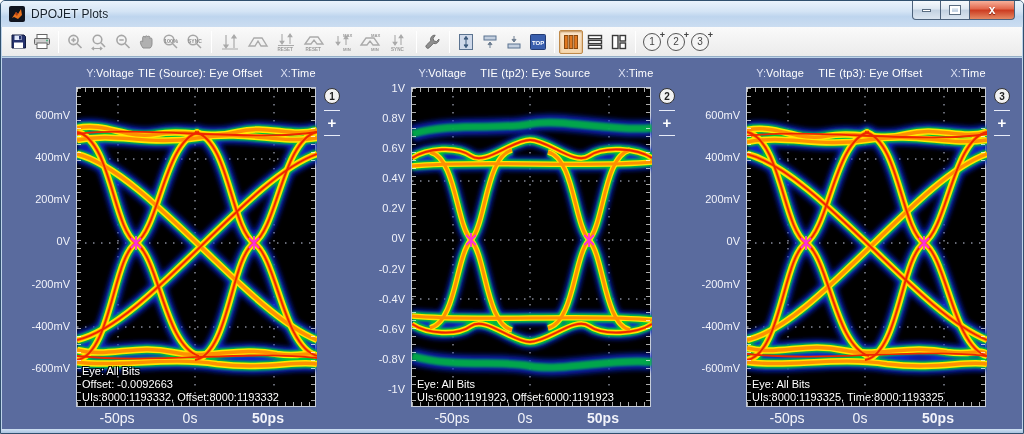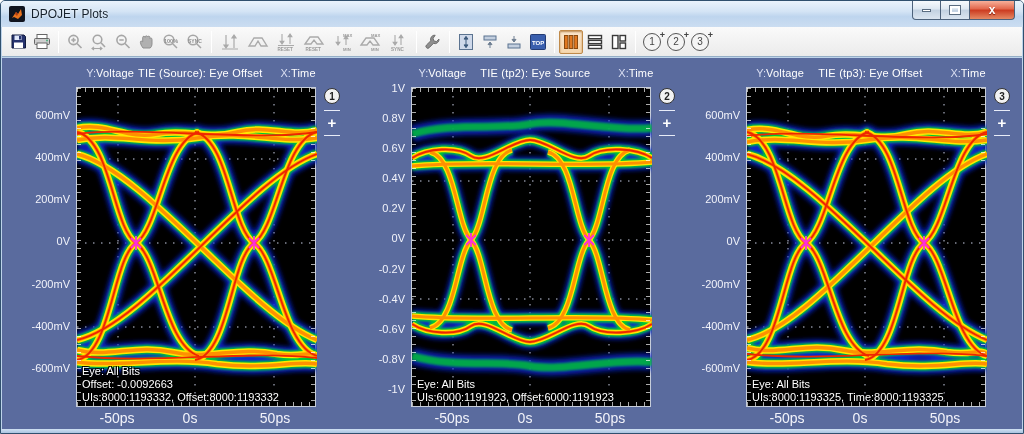--- a/index.html
+++ b/index.html
@@ -62,21 +62,21 @@
      background:repeating-linear-gradient(180deg,rgba(255,255,255,.8) 0 1px,transparent 1px 8px); }
   .tickstrip.r { right:0; top:0; bottom:0; width:4px;
      background:repeating-linear-gradient(180deg,rgba(255,255,255,.8) 0 1px,transparent 1px 8px); }
   .annos { position:absolute; left:5px; bottom:3px; display:flex; flex-direction:column; gap:1px;
     font-size:11px; color:#ffffff; text-shadow:1px 1px 0 #000,-1px -1px 0 #000,1px -1px 0 #000,-1px 1px 0 #000; }
   .y-axis { position:absolute; left:-58px; width:52px; display:flex; flex-direction:column;
     justify-content:space-between; align-items:flex-end; font-size:11px; color:#f2f3fa; }
   .y-axis span { line-height:13px; }
   .x-axis { position:absolute; left:0; top:352px; width:240px; height:14px; font-size:14px; color:#f2f3fa; }
   .x-axis span { position:absolute; transform:translateX(-50%); }
-  .x-axis span:nth-child(1){ left:41px; } .x-axis span:nth-child(2){ left:106px;margin-left:8px; } .x-axis span:nth-child(3){ left:199px; }
+  .x-axis span:nth-child(1){ left:41px; } .x-axis span:nth-child(2){ left:106px;margin-left:8px; } .x-axis span:nth-child(3){ left:192px;font-weight:bold; }
   .badge-stack { position:absolute; left:246px; top:30px; width:20px; display:flex; flex-direction:column; align-items:center; }
   .badge { width:16px; height:16px; border-radius:50%; background:#f2f2f2; border:1px solid #333;
     color:#222; font-size:10px; font-weight:bold; display:flex; align-items:center; justify-content:center; }
   .bs-line { width:16px; height:1px; background:#e8ecf8; margin:6px 0; }
   .expand { color:#ffffff; font-size:15px; font-weight:bold; line-height:12px; }
 
   .frame-bottom { position:absolute; left:0; right:0; bottom:0; height:4px;
     background:linear-gradient(180deg,#cfe0f2,#aac4e0); }
 </style>
 </head>

